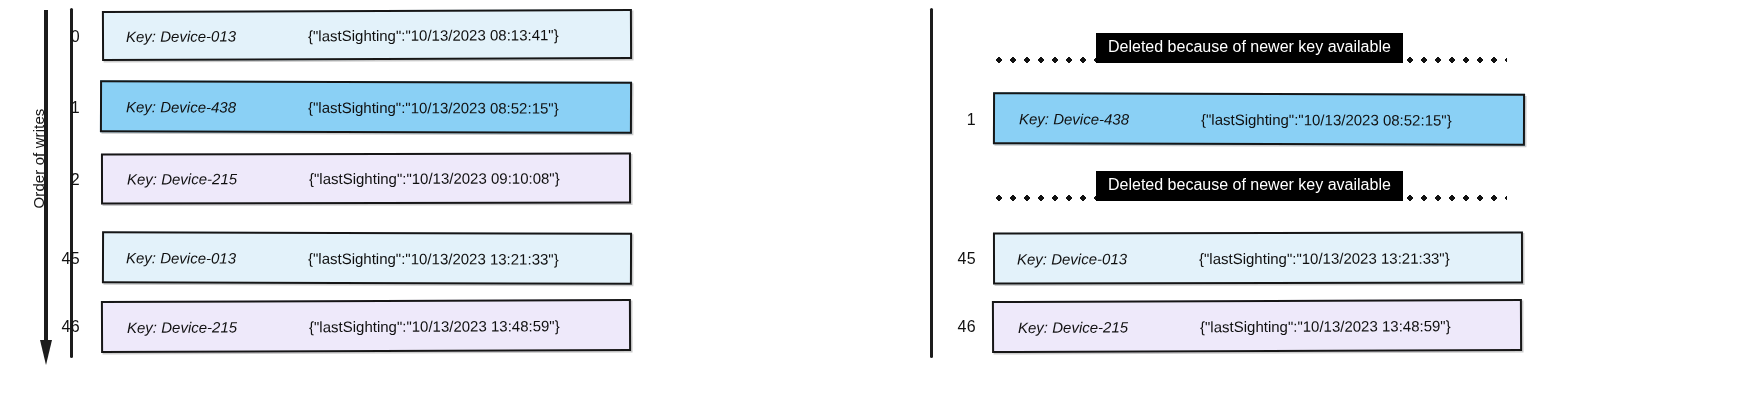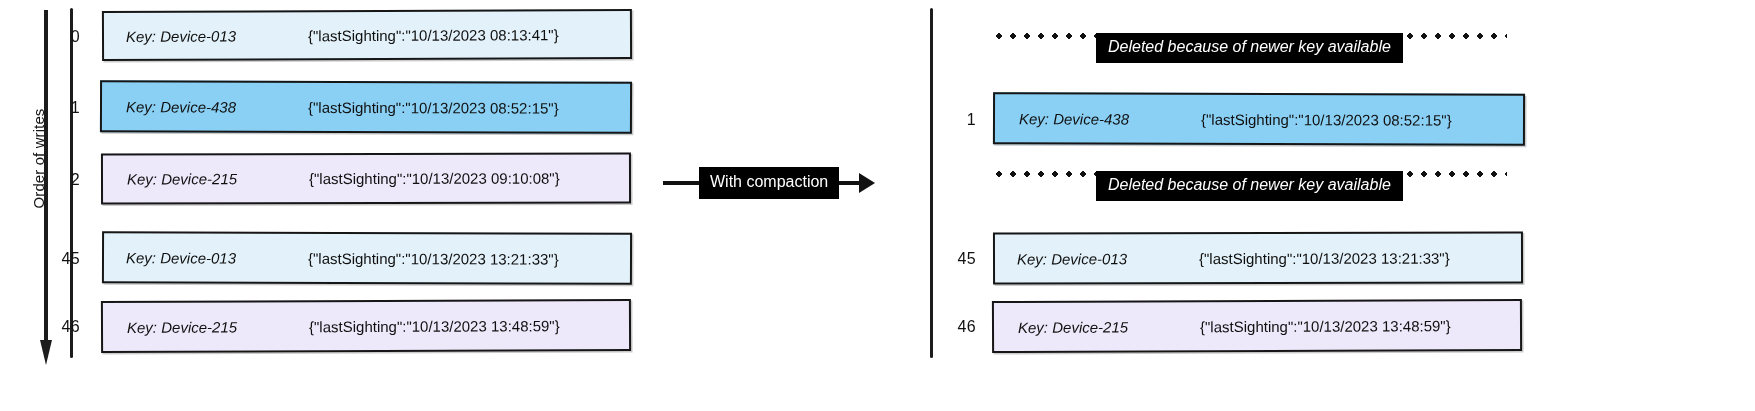--- a/index.html
+++ b/index.html
@@ -87,22 +87,21 @@
 
   
   .skew-a { transform: rotate(-0.22deg); }
   .skew-b { transform: rotate(0.18deg); }
   .skew-c { transform: rotate(-0.12deg); }
 
   
   .deleted-strip {
     position: absolute;
     display: flex;
-    align-items: flex-start;
-    font-style: italic;
+    align-items: flex-end;
   }
   .dots {
     height: 6px;
     background-image: radial-gradient(circle, #111 2.6px, rgba(0,0,0,0) 2.8px);
     background-size: 14px 10px;
     background-position: 0 center;
     background-repeat: repeat-x;
   }
   .deleted-tag {
     background: #000;
@@ -180,26 +179,20 @@
     <span class="key" style="left:22px;">Key: Device-013</span>
     <span class="val" style="left:204px;">{"lastSighting":"10/13/2023 13:21:33"}</span>
   </div>
 
   <div class="row-index" style="left:50px; top:318px; width:30px;">46</div>
   <div class="record tint-lilac skew-a" style="left:101px; top:300px; width:530px; height:52px;">
     <span class="key" style="left:24px;">Key: Device-215</span>
     <span class="val" style="left:206px;">{"lastSighting":"10/13/2023 13:48:59"}</span>
   </div>
 
-  <div class="compaction" style="left:663px; top:167px;">
-    <div class="stem" style="width:36px;"></div>
-    <div class="tag">With compaction</div>
-    <div class="headstem" style="width:20px;"></div>
-    <div class="arrowhead-right"></div>
-  </div>
 
   <div class="deleted-strip" style="left:992px; top:33px; width:560px;">
     <div class="dots" style="width:104px;"></div>
     <div class="deleted-tag">Deleted because of newer key available</div>
     <div class="dots" style="width:104px;"></div>
   </div>
 
   <div class="row-index" style="left:952px; top:111px; width:24px;">1</div>
   <div class="record tint-blue skew-b" style="left:993px; top:93px; width:532px; height:52px;">
     <span class="key" style="left:24px;">Key: Device-438</span>

